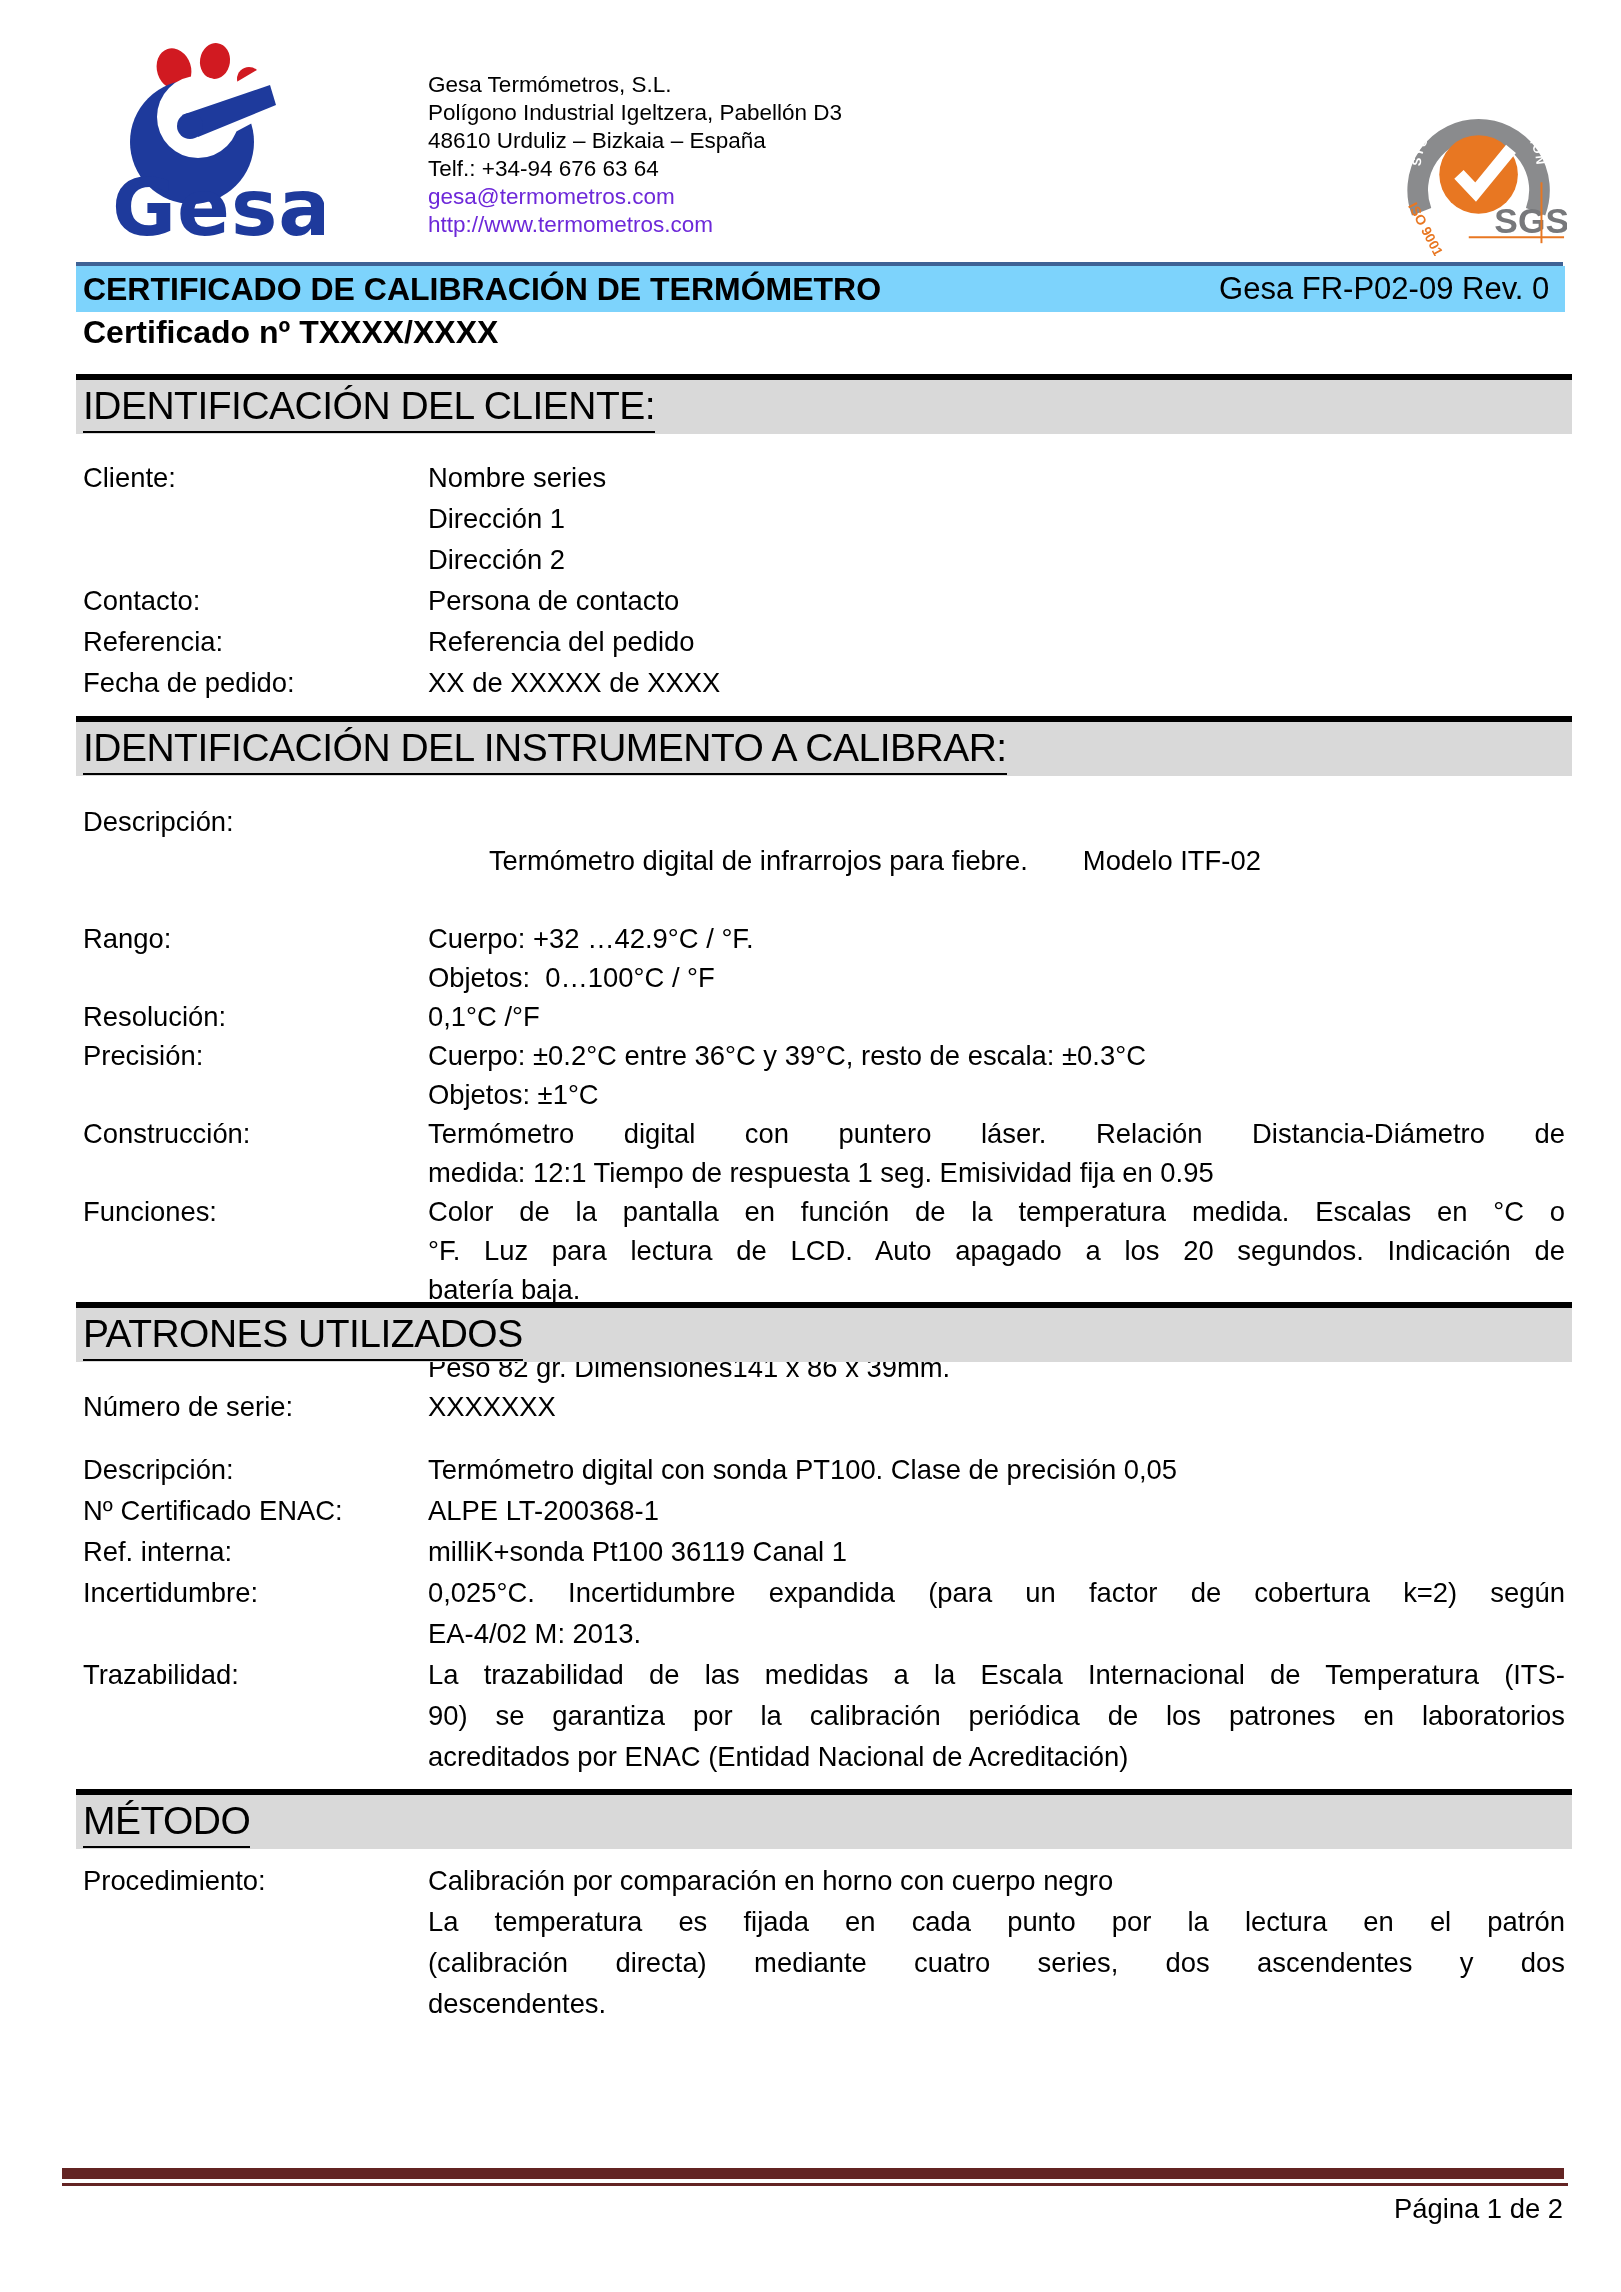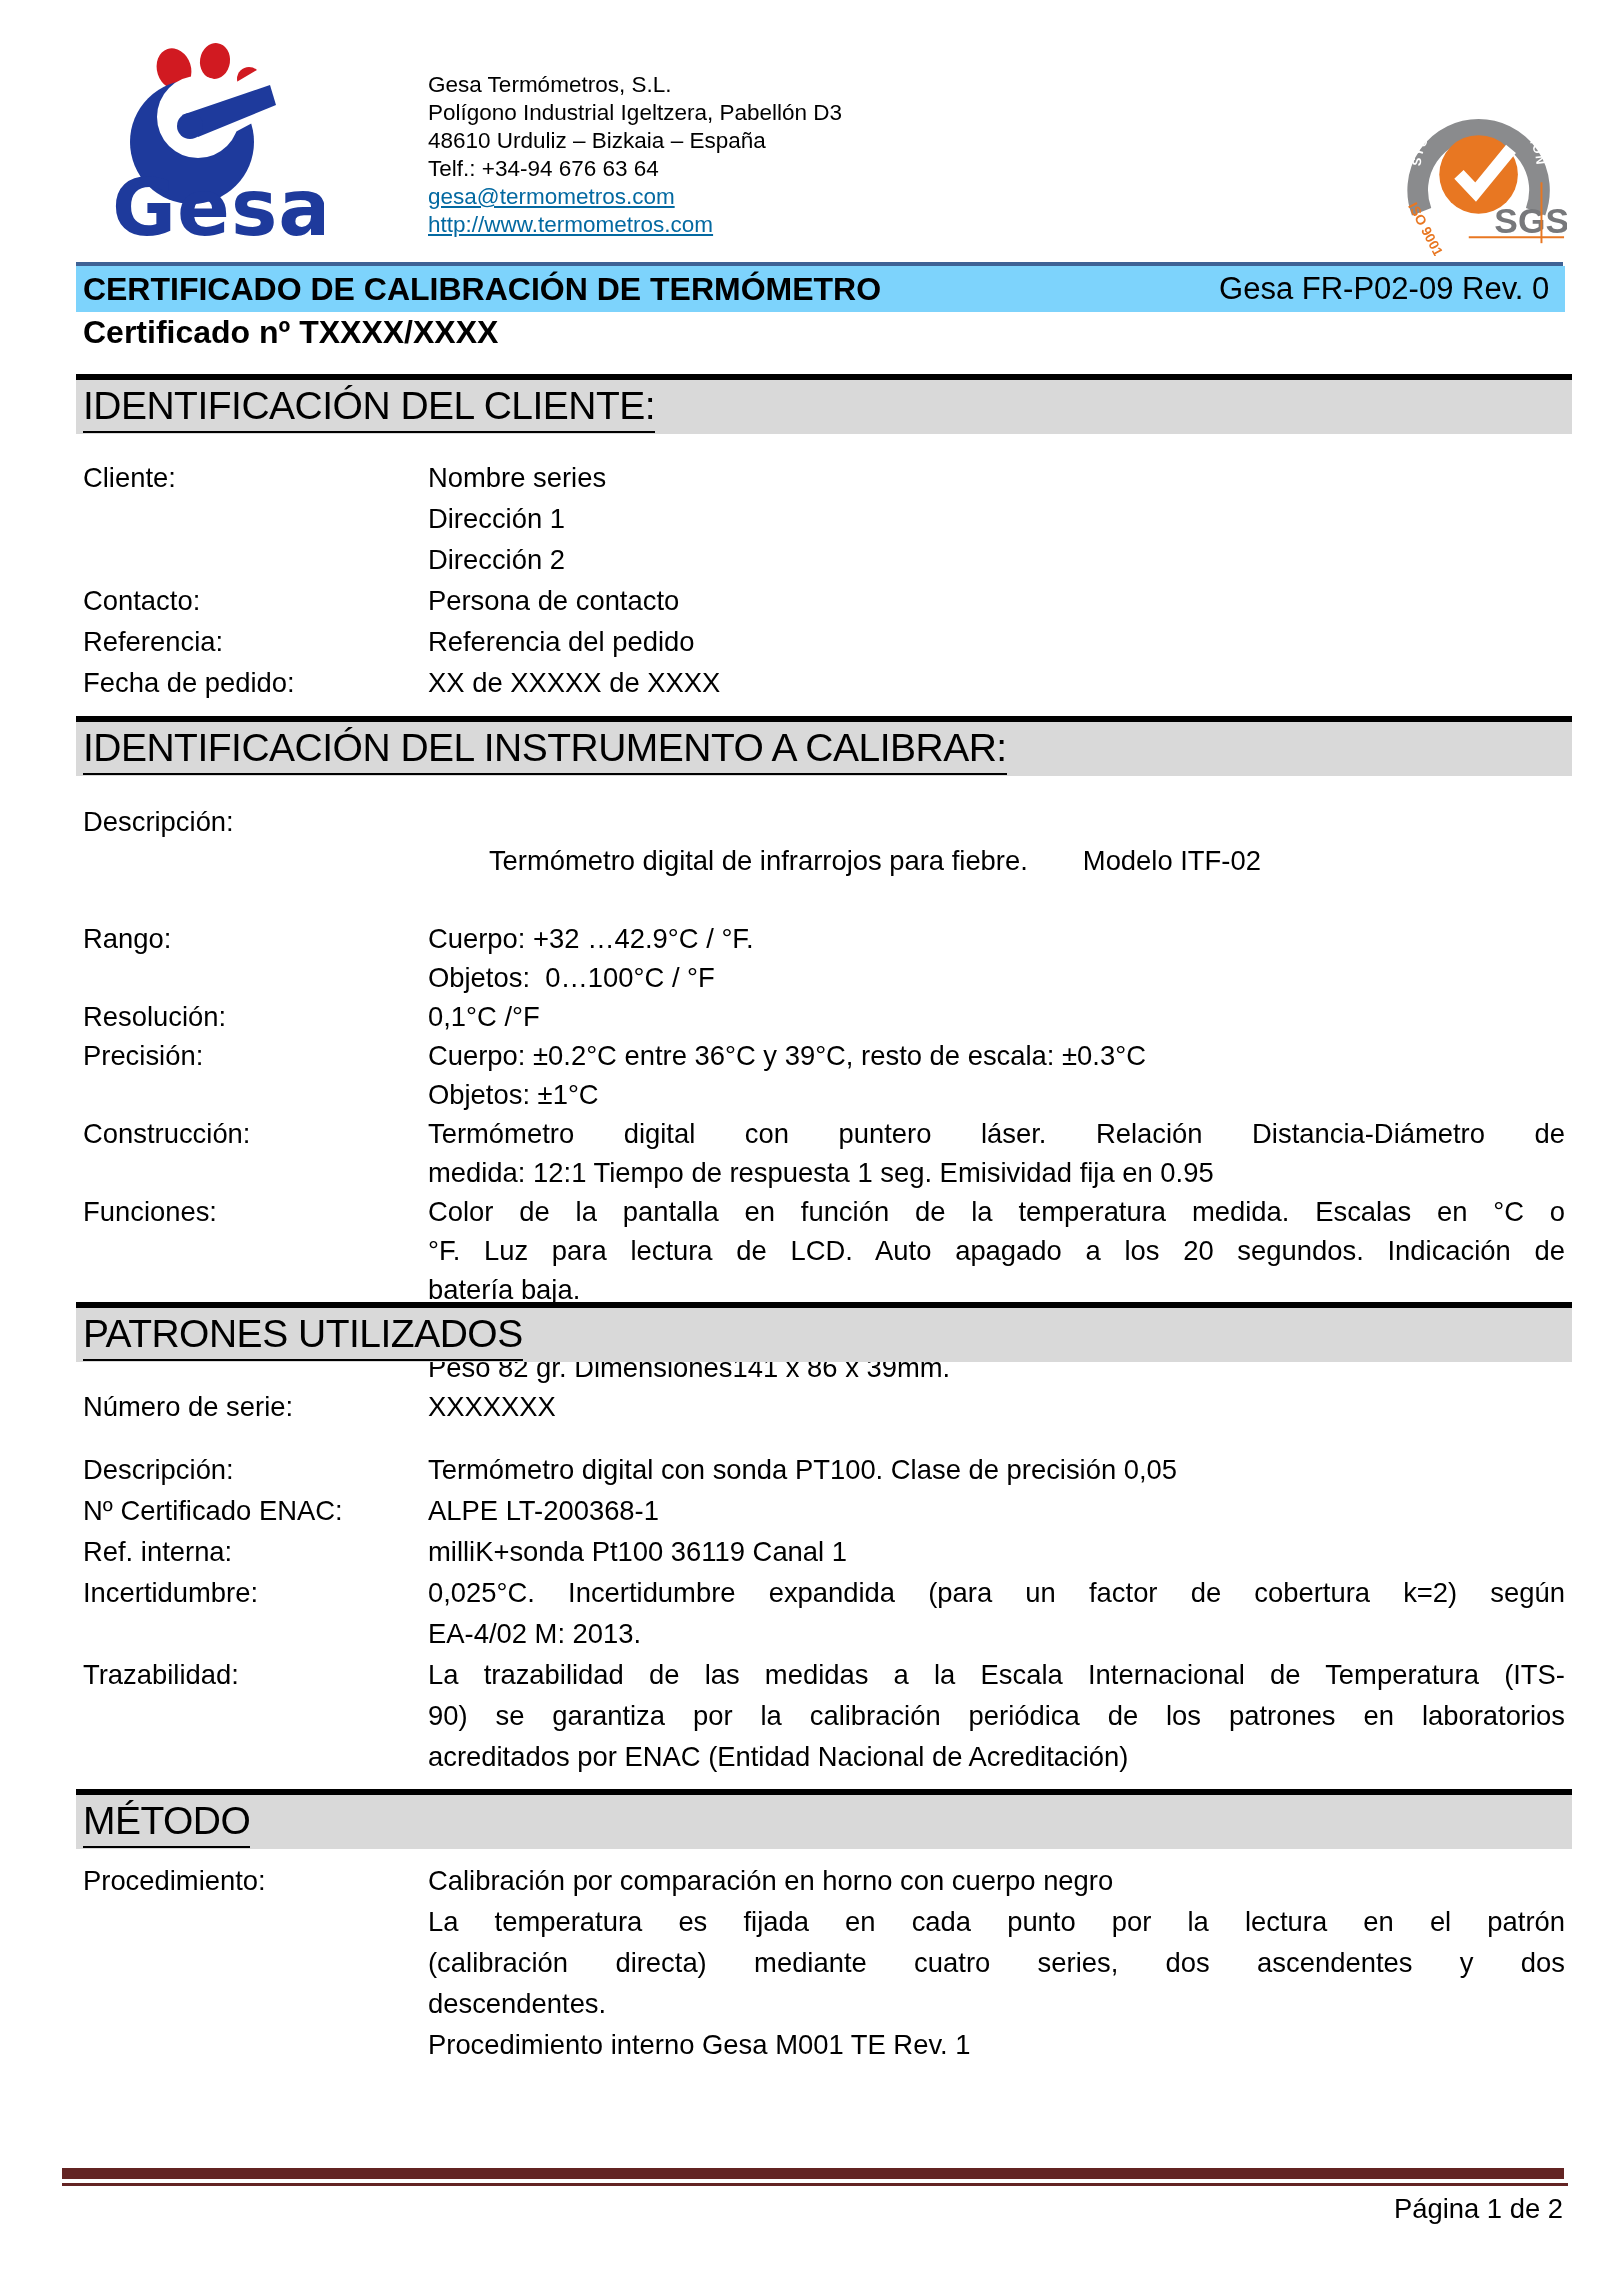--- a/index.html
+++ b/index.html
@@ -3,21 +3,21 @@
 <meta charset="utf-8">
 <style>
   html,body { margin:0; padding:0; background:#ffffff; }
   .page {
     position:relative; width:1621px; height:2293px; background:#ffffff;
     font-family:"Liberation Sans", sans-serif; color:#000; overflow:hidden;
   }
   
   .logo { position:absolute; left:74px; top:39px; }
   .company { position:absolute; left:428px; top:71px; font-size:22.5px; line-height:28px; }
-  .company a { color:#0369a1; text-decoration:underline; cursor:pointer;margin-top:16px; }
+  .company a { color:#6d28d9; cursor:pointer;margin-top:16px; }
   .badge { position:absolute; left:1400px; top:84px; }
   .rule-blue { position:absolute; left:76px; top:262px; width:1487px; height:3.9px; background:#3e6295; }
   
   .titlebar {
     position:absolute; left:76px; top:266px; width:1489px; height:46px; background:#7dd3fc;
     display:flex; align-items:center; justify-content:space-between;
     padding:0 15.7px 0 6.9px; box-sizing:border-box;
   }
   .titlebar .title { font-weight:bold; font-size:32px; white-space:nowrap; }
   .titlebar .code { font-size:31px; white-space:nowrap; }
@@ -201,21 +201,20 @@
   <div class="band band4">
     <span>MÉTODO</span>
   </div>
   <div class="rows rows-metodo">
     <div class="lbl">Procedimiento:</div>
     <div class="val">
       <div class="vline">Calibración por comparación en horno con cuerpo negro</div>
       <div class="vline just">La temperatura es fijada en cada punto por la lectura en el patrón</div>
       <div class="vline just">(calibración directa) mediante cuatro series, dos ascendentes y dos</div>
       <div class="vline">descendentes.</div>
-      <div class="vline">Procedimiento interno Gesa M001 TE Rev. 1</div>
     </div>
   </div>
 
   <div class="foot-bar1"></div>
   <div class="foot-bar2"></div>
   <div class="pagenum">Página 1 de 2</div>
 
 </div>
 
 

